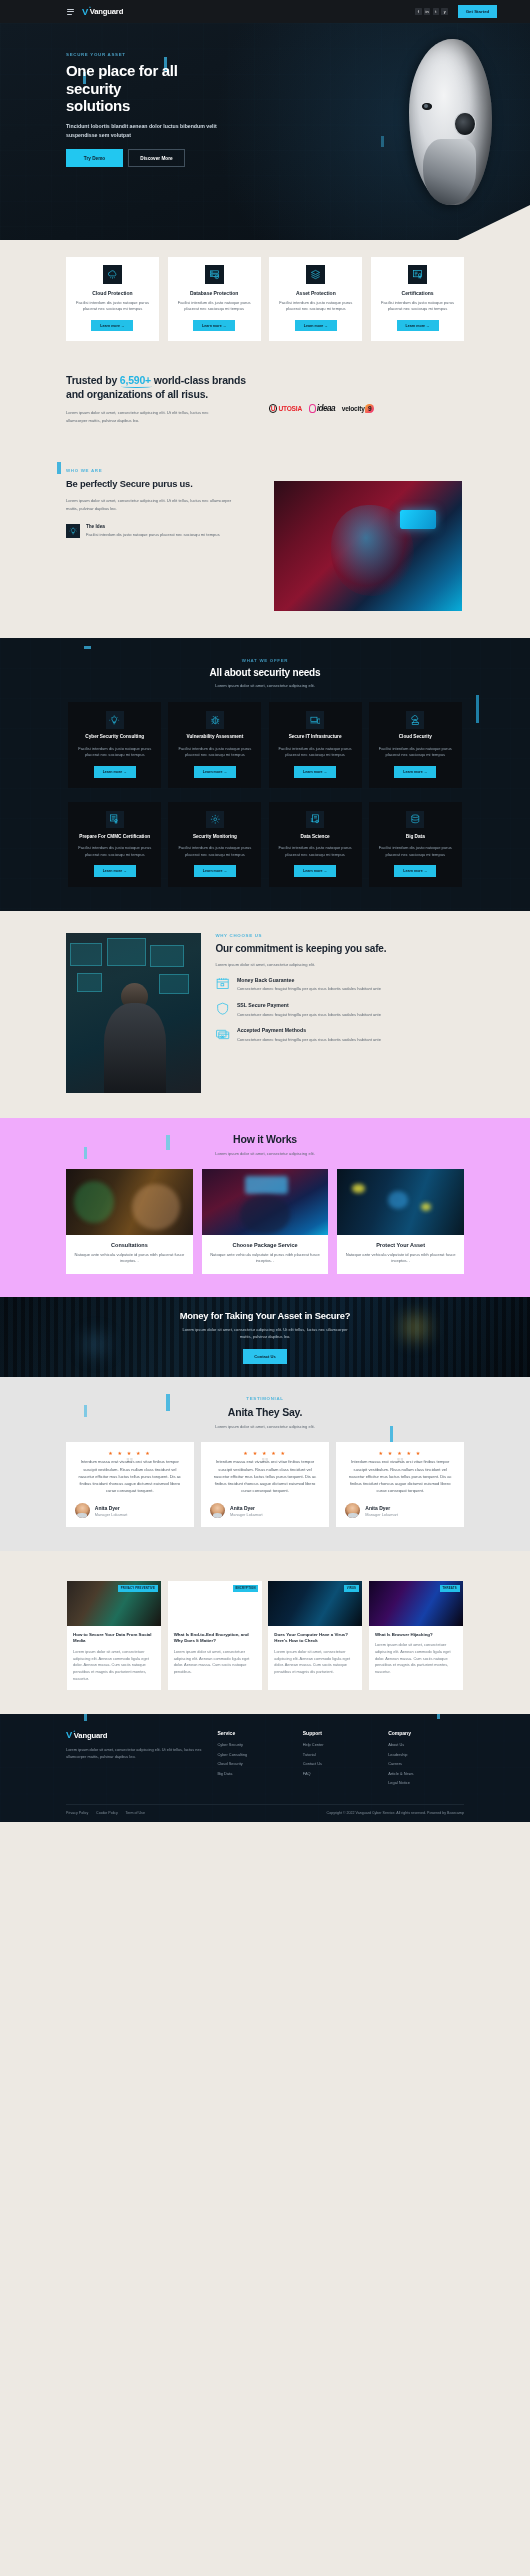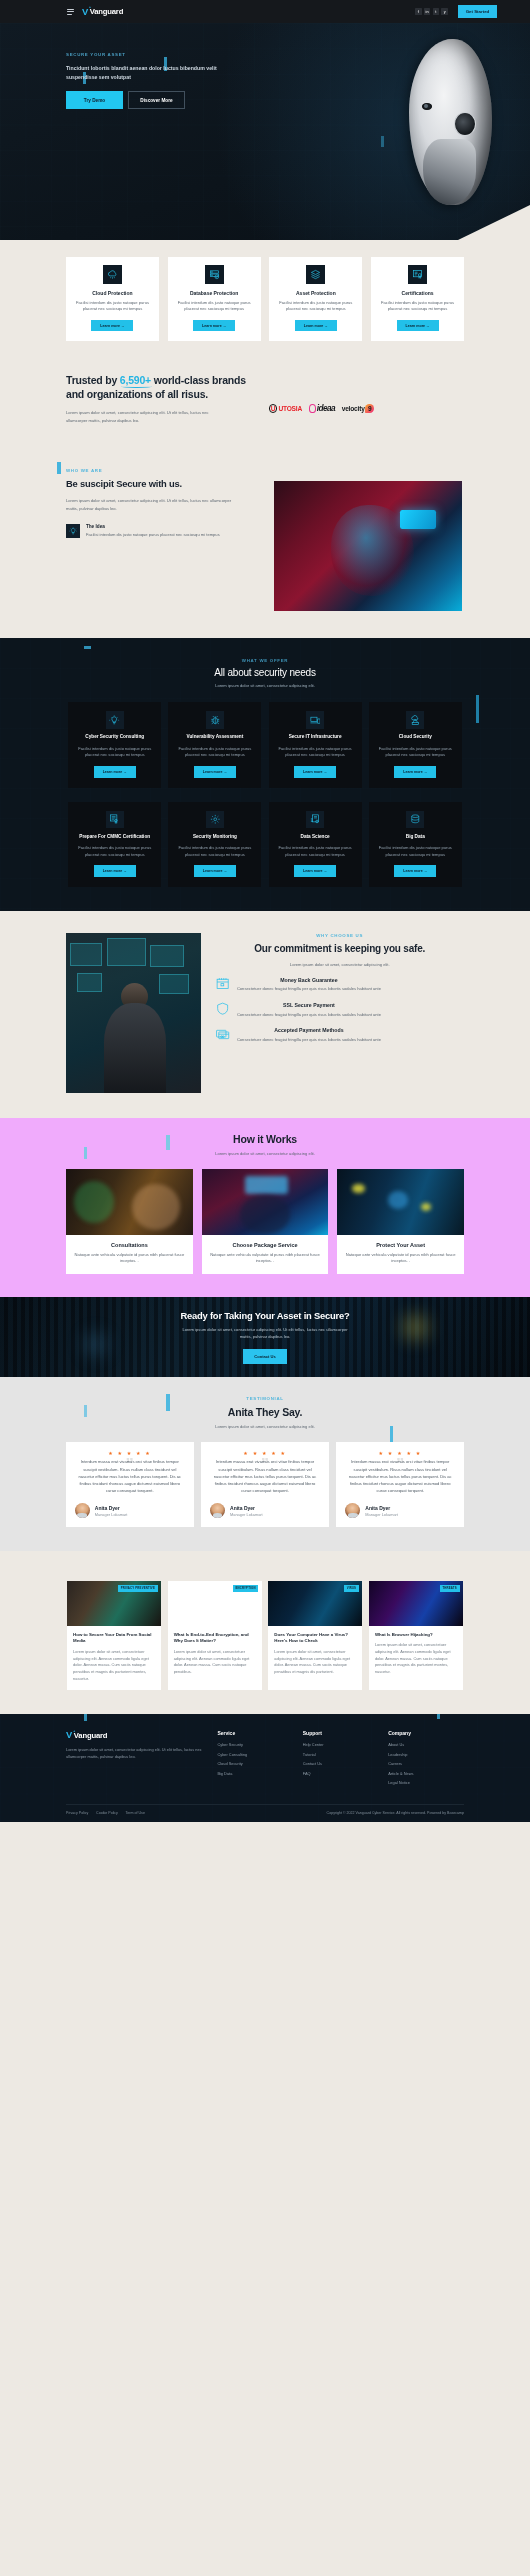--- a/index.html
+++ b/index.html
@@ -114,40 +114,40 @@
     background:linear-gradient(120deg,#1ad0ff,#0a93cc);box-shadow:0 0 10px rgba(30,200,255,.6);}
 
   
   .services{background:#0c151d;padding:20px 0 24px;position:relative;overflow:hidden;}
   .svc-grid-bg{position:absolute;inset:0;opacity:.2;
     background-image:linear-gradient(rgba(60,110,140,.1) 0.6px,transparent 0.6px),
                      linear-gradient(90deg,rgba(60,110,140,.1) 0.6px,transparent 0.6px);
     background-size:30px 30px;}
   .svc-head{text-align:center;position:relative;z-index:3;}
   .svc-head .eyebrow{color:#3f94b8;}
-  .svc-head h2{font-size:10px;font-weight:400;color:#fff;margin-top:4.4px;letter-spacing:-0.2px;}
+  .svc-head h2{font-size:10px;font-weight:700;color:#fff;margin-top:4.4px;letter-spacing:-0.2px;}
   .svc-head p{font-size:4.1px;color:#9fb0bd;margin-top:5px;}
   .svc-row{display:flex;gap:7.2px;justify-content:center;margin-top:14.4px;position:relative;z-index:3;}
   .svc-card{background:#0b0e12;width:93px;padding:8.8px 7.2px 10px;text-align:center;}
   .svc-icon{width:17.7px;height:17.7px;background:#101c27;margin:0 auto 5.5px;display:flex;align-items:center;justify-content:center;}
   .svc-icon svg{width:10.5px;height:10.5px;stroke:#25c7f2;fill:none;stroke-width:1.4;}
   .svc-title{font-size:4.7px;font-weight:700;color:#fff;line-height:1.45;margin-bottom:4.4px;min-height:6.6px;}
   .svc-desc{font-size:4.1px;line-height:1.65;color:#94a3b0;}
 
   
   .commit{background:#ede9e3;padding:22px 0 25.4px;}
   .commit-flex{display:flex;gap:14.4px;align-items:flex-start;}
   .commit-img{width:135px;height:160px;position:relative;overflow:hidden;flex:none;
     background:linear-gradient(160deg,#1b2c33 0%,#16323a 30%,#0e2b36 60%,#1b2026 100%);}
   .commit-img .scr{position:absolute;background:rgba(40,200,220,.16);border:0.6px solid rgba(60,220,240,.35);}
   .commit-img .person{position:absolute;left:28%;bottom:0;width:46%;height:56%;border-radius:44% 44% 0 0;
     background:linear-gradient(180deg,#3a3f45,#15181c);}
   .commit-img .head{position:absolute;left:41%;bottom:52%;width:20%;height:17%;border-radius:50%;
     background:linear-gradient(180deg,#5a5048,#2c2722);}
-  .commit-right{flex:1;text-align:center;}
+  .commit-right{flex:1;}
   .commit-right .eyebrow{color:#52b6dc;}
   .commit-right h2{font-size:10px;line-height:1.26;font-weight:700;color:#19222e;margin-top:5px;letter-spacing:-0.2px;}
   .commit-right>p{font-size:4.1px;color:#5e6872;margin-top:6.6px;}
   .commit-item{display:flex;gap:6px;margin-top:9.4px;}
   .commit-ic{width:15.5px;height:13.3px;flex:none;display:flex;align-items:flex-start;justify-content:center;}
   .commit-ic svg{width:13.3px;height:13.3px;stroke:#22bdea;fill:none;stroke-width:1.3;}
   .commit-item h3{font-size:5.2px;font-weight:700;color:#18212c;margin-bottom:2.8px;}
   .commit-item p{font-size:4.1px;line-height:1.72;color:#5e6872;max-width:156px;}
 
   
@@ -267,20 +267,25 @@
   <span class="hero-tick" style="left:381px;top:113px;width:2.8px;height:11px;opacity:.6;"></span>
   <div class="robot">
     <div class="robot-head">
           <div class="robot-eye"></div>
           <div class="robot-ear"></div>
         </div>
     <div class="robot-jaw"></div>
   </div>
   <div class="hero-inner">
     <div class="eyebrow">SECURE YOUR ASSET</div>
+    <h1>
+      <span>One place for all</span><br>
+      <span>security</span><br>
+      <span>solutions</span>
+    </h1>
     <p class="sub">Tincidunt lobortis blandit aenean dolor luctus bibendum velit suspendisse sem volutpat</p>
     <div class="hero-btns">
       <button class="btn-primary">Try Demo</button>
       <button class="btn-ghost">Discover More</button>
     </div>
   </div>
   <div class="hero-cut"></div>
 </section>
 
 <section class="features">
@@ -371,21 +376,21 @@
     </div>
   </div>
 </section>
 
 <section class="who">
   <div class="container">
     <div class="who-flex">
       <div class="who-left">
         <span class="tick-blue" style="left:-8.8px;top:-5.5px;width:3.3px;height:12px;"></span>
         <div class="eyebrow">WHO WE ARE</div>
-        <h2>Be suscipit Secure with us.</h2>
+        <h2>Be perfectly Secure purus us.</h2>
         <p>Lorem ipsum dolor sit amet, consectetur adipiscing elit. Ut elit tellus, luctus nec ullamcorper mattis, pulvinar dapibus leo.</p>
         <div class="idea-row">
           <div class="idea-icon">
             <svg viewBox="0 0 24 24">
                   <path d="M9 17h6M10 20h4"></path>
                   <path d="M12 4a5.5 5.5 0 00-3.2 9.9V16h6.4v-2.1A5.5 5.5 0 0012 4z"></path>
                   <path d="M12 1v1.6M4.8 4.8l1.1 1.1M1 12h1.6M19.1 5.9l1.1-1.1M21.4 12H23"></path>
                 </svg>
           </div>
           <div>
@@ -620,21 +625,21 @@
       </div>
     </div>
   </div>
 </section>
 
 <section class="cta">
   <div class="cta-rack"></div>
   <span class="cta-glow" style="left:76%;top:22%;width:25.4px;height:25.4px;background:rgba(230,220,90,.35);"></span>
   <span class="cta-glow" style="left:16%;top:46%;width:21px;height:21px;background:rgba(70,150,200,.3);"></span>
   <div class="cta-inner">
-    <h2>Ready for Taking Your Asset in Secure?</h2>
+    <h2>Money for Taking Your Asset in Secure?</h2>
     <p>Lorem ipsum dolor sit amet, consectetur adipiscing elit. Ut elit tellus, luctus nec ullamcorper mattis, pulvinar dapibus leo.</p>
     <button class="btn-contact">Contact Us</button>
   </div>
 </section>
 
 <section class="testi">
   <span class="tick" style="left:84px;top:28px;width:3.3px;height:12px;background:#7fc9e4;"></span>
   <span class="tick" style="left:166px;top:16.6px;width:3.9px;height:17.7px;background:#4fb9e0;"></span>
   <span class="tick" style="left:390px;top:49px;width:3.3px;height:16.6px;background:#4fb9e0;"></span>
   <div class="container">

